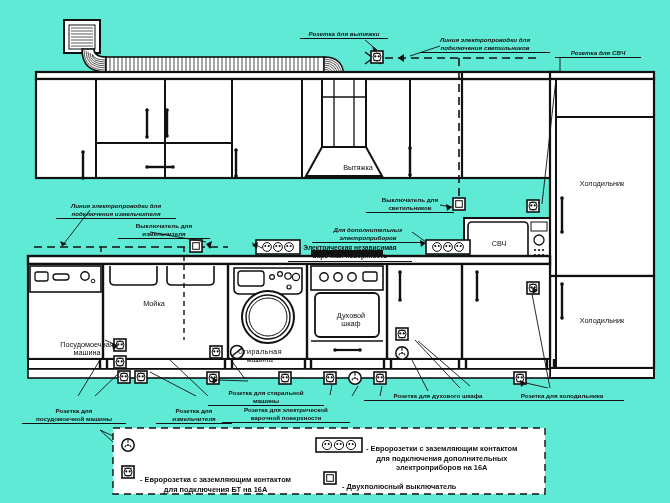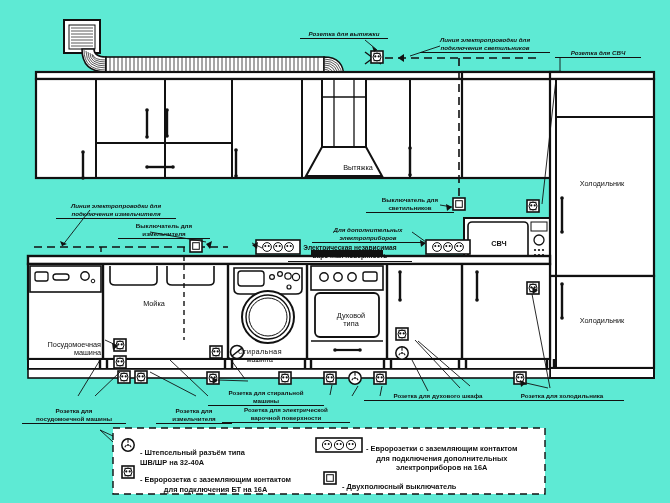--- a/index.html
+++ b/index.html
@@ -466,34 +466,34 @@
 
 <div class="applbl" style="left:330px;top:164px;width:56px;">
   <span>Вытяжка</span>
 </div>
 <div class="applbl" style="left:556px;top:180px;width:92px;">
   <span>Холодильник</span>
 </div>
 <div class="applbl" style="left:126px;top:300px;width:56px;">
   <span>Мойка</span>
 </div>
-<div class="applbl" style="left:476px;top:240px;width:46px;font-weight:bold;">
+<div class="applbl" style="left:476px;top:240px;width:46px;">
   <span>СВЧ</span>
 </div>
-<div class="applbl" style="left:13px;top:332px;width:88px;white-space:pre-line;text-align:right;">
+<div class="applbl" style="left:43px;top:332px;width:88px;white-space:pre-line;">
   <span>Посудомоечная
 машина</span>
 </div>
 <div class="applbl" style="left:217px;top:339px;width:86px;white-space:pre-line;font-family:Liberation Mono, monospace;">
   <span>Стиральная
 машина</span>
 </div>
 <div class="applbl" style="left:320px;top:303px;width:62px;white-space:pre-line;">
   <span>Духовой
-типа</span>
+шкаф</span>
 </div>
 <div class="applbl" style="left:556px;top:317px;width:92px;">
   <span>Холодильник</span>
 </div>
 
 <div class="lbl ital u" style="left:300px;top:30px;width:88px;">
   <span>Розетка для вытяжки</span>
 </div>
 <div class="lbl ital u" style="left:420px;top:29px;width:130px;white-space:pre-line;">
   <span>Линия электропроводки для
@@ -538,24 +538,20 @@
   <span>Розетка для электрической
 варочной поверхности</span>
 </div>
 <div class="lbl u" style="left:364px;top:392px;width:148px;">
   <span>Розетка для духового шкафа</span>
 </div>
 <div class="lbl u" style="left:500px;top:392px;width:124px;">
   <span>Розетка для холодильника</span>
 </div>
 
-<div class="legtxt" style="left:140px;top:439px;white-space:pre-line;">
-  <span>- Штепсельный разъём типа
-  ШВ/ШР на 32-40А</span>
-</div>
 <div class="legtxt" style="left:140px;top:466px;white-space:pre-line;text-align:center;">
   <span>- Евророзетка с заземляющим контактом
   для подключения БТ на 16А</span>
 </div>
 <div class="legtxt" style="left:366px;top:435px;white-space:pre-line;text-align:center;">
   <span>- Евророзетки с заземляющим контактом
   для подключения дополнительных
   электроприборов на 16А</span>
 </div>
 <div class="legtxt" style="left:342px;top:473px;white-space:pre-line;">

